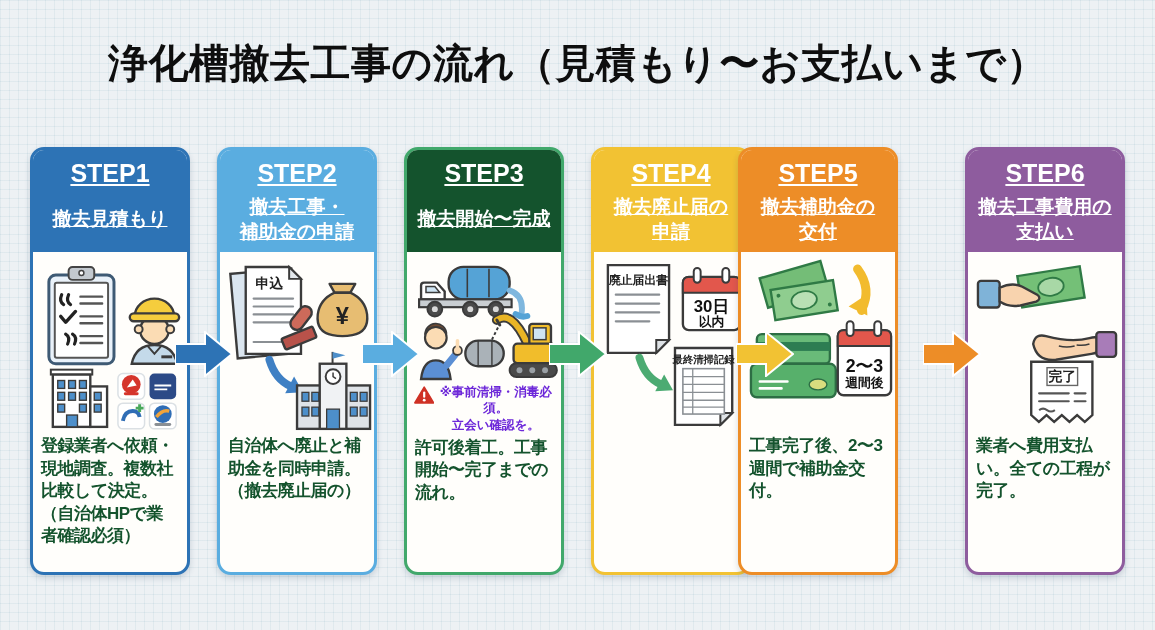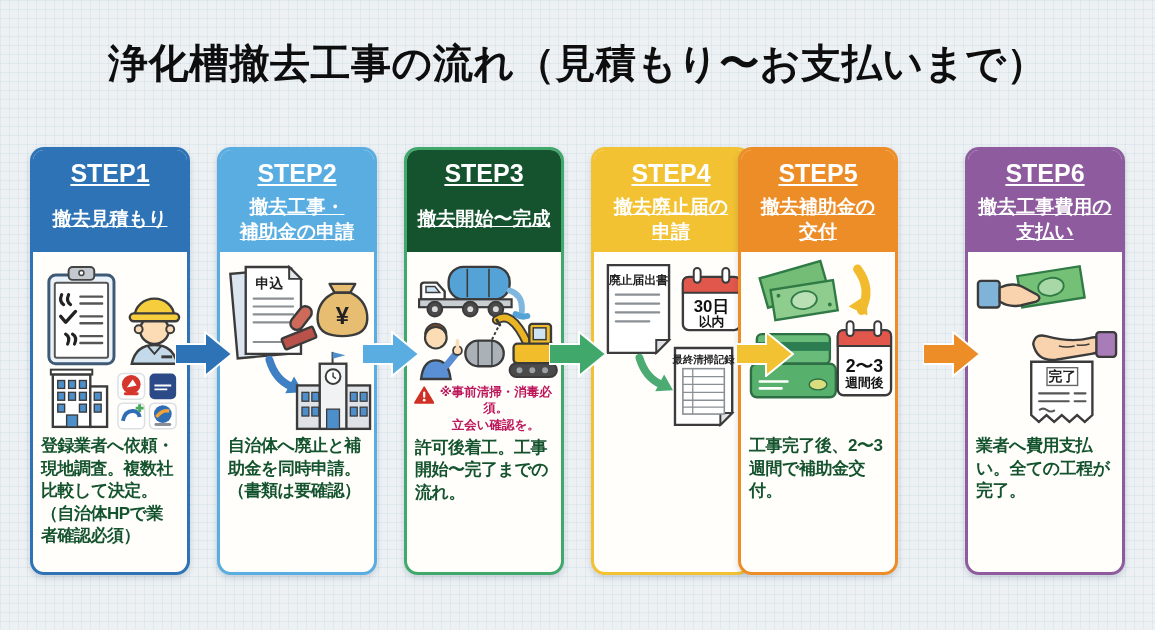--- a/index.html
+++ b/index.html
@@ -19,21 +19,21 @@
         padding-top:10px;box-sizing:border-box;text-decoration:underline;}
   .step-no{font-size:25px;font-weight:bold;line-height:1.1;}
   .step-sub{flex:1;display:flex;flex-direction:column;justify-content:center;
         font-size:19px;font-weight:bold;line-height:1.3;}
   .card-body{padding:5px 6px 0;}
   .illus{display:block;margin:0 auto;}
   .illus text{font-family:inherit;}
   .desc{margin:4px 2px 0;font-size:17px;font-weight:bold;line-height:1.33;color:#14532d;
         letter-spacing:-0.5px;text-align:left;}
   .warn{display:flex;align-items:flex-start;justify-content:center;gap:3px;margin-top:3px;padding:0 1px;}
-  .warn-text{color:#be185d;font-size:12.5px;font-weight:bold;line-height:1.3;text-align:center;}
+  .warn-text{color:#6d28d9;font-size:12.5px;font-weight:bold;line-height:1.3;text-align:center;}
   .arrow{position:absolute;top:184px;z-index:3;}
 </style>
 </head>
 <body>
 
 <div class="page">
   <h1 class="title">浄化槽撤去工事の流れ（見積もり〜お支払いまで）</h1>
 
   <div class="flow">
 
@@ -147,21 +147,21 @@
               <rect x="77" y="152" width="7" height="9"></rect>
                 <rect x="87" y="152" width="7" height="9"></rect>
               <rect x="126" y="137" width="7" height="9"></rect>
                 <rect x="136" y="137" width="7" height="9"></rect>
               <rect x="126" y="152" width="7" height="9"></rect>
                 <rect x="136" y="152" width="7" height="9"></rect>
               <rect x="102" y="154" width="13" height="20"></rect>
             </g>
           </g>
         </svg>
-        <p class="desc">自治体へ廃止と補助金を同時申請。（書類は要確認）</p>
+        <p class="desc">自治体へ廃止と補助金を同時申請。（撤去廃止届の）</p>
       </div>
     </section>
 
     <section class="card" style="left: 374px; border-color: rgb(65, 168, 107);">
       <header class="card-head" style="background-color: #14532d;">
         <div class="step-no">STEP3</div>
         <div class="step-sub">
           <div>撤去開始〜完成</div>
         </div>
       </header>

